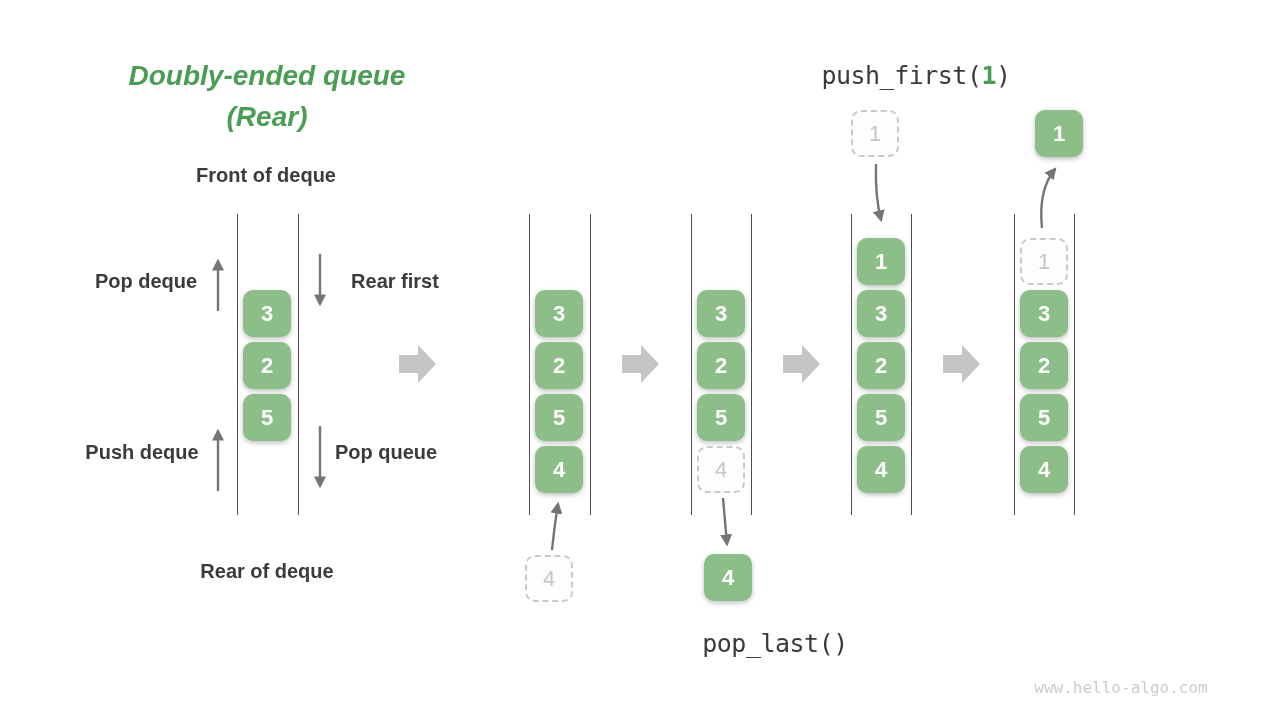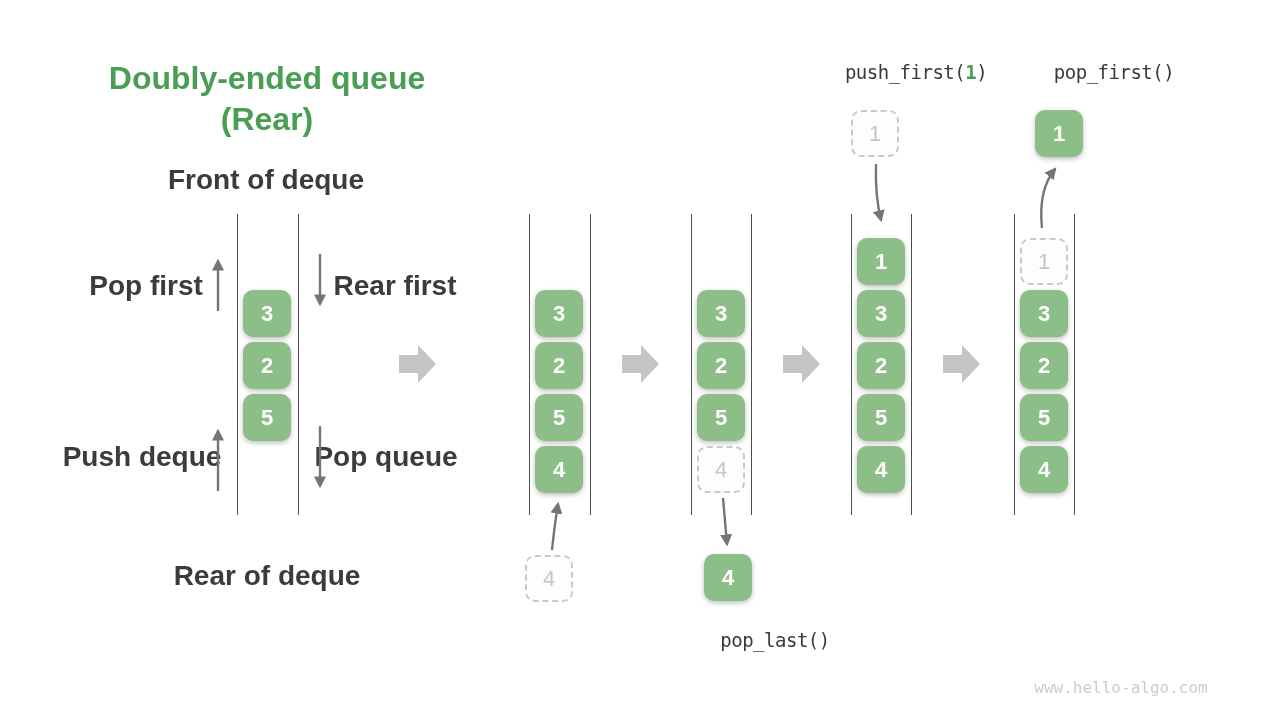--- a/index.html
+++ b/index.html
@@ -1,24 +1,24 @@
 <!DOCTYPE html>
 <html><head>
 <meta charset="utf-8">
 <style>
   html,body{margin:0;padding:0;background:#fff;}
   #canvas{
     position:relative;width:1280px;height:720px;background:#ffffff;overflow:hidden;
     font-family:"Liberation Sans", sans-serif;
   }
   .ctr{position:absolute;transform:translateX(-50%);white-space:nowrap;}
-  .title-line{color:#4a9e53;font-weight:bold;font-size:32px;}
-  .dark-label{color:#3b3b3b;font-weight:bold;font-size:28px;}
+  .title-line{color:#4a9e53;font-weight:bold;font-size:28px;font-style:italic;}
+  .dark-label{color:#3b3b3b;font-weight:bold;font-size:20px;}
   .mono-label{
-    font-family:"DejaVu Sans Mono", monospace;font-size:19px;color:#3a3a3a;
+    font-family:"DejaVu Sans Mono", monospace;font-size:25px;color:#3a3a3a;
     letter-spacing:-0.5px;
   }
   .mono-label .g{color:#4a9e53;font-weight:bold;}
   .qline{position:absolute;top:214px;height:301px;width:1.5px;background:#4d4d4d;}
   .cell{
     position:absolute;width:48px;height:47px;border-radius:10px;background:#8cbe88;
     color:#ffffff;font-weight:bold;font-size:22px;
     display:flex;align-items:center;justify-content:center;
     box-shadow:0 2px 5px rgba(0,0,0,0.25);box-sizing:border-box;
   }
@@ -36,27 +36,26 @@
 <body>
 
 <div id="canvas">
 
   <div class="ctr title-line" style="left:267px;top:60px">Doubly-ended queue</div>
   <div class="ctr title-line" style="left:267px;top:101px">(Rear)</div>
 
   <div class="ctr dark-label" style="left:266px;top:164px">Front of deque</div>
   <div class="ctr dark-label" style="left:267px;top:560px">Rear of deque</div>
 
-  <div class="ctr dark-label" style="left:146px;top:270px">Pop first</div>
+  <div class="ctr dark-label" style="left:146px;top:270px">Pop deque</div>
   <div class="ctr dark-label" style="left:395px;top:270px">Rear first</div>
   <div class="ctr dark-label" style="left:142px;top:441px">Push deque</div>
   <div class="ctr dark-label" style="left:386px;top:441px">Pop queue</div>
 
   <div class="ctr mono-label" style="left:916px;top:61px"><span>push_first(</span><span class="g">1</span><span>)</span></div>
-  <div class="ctr mono-label" style="left:1114px;top:61px">pop_first()</div>
   <div class="ctr mono-label" style="left:775px;top:629px">pop_last()</div>
 
   <div class="qline" style="left:236.5px"></div>
   <div class="qline" style="left:297.5px"></div>
   <div class="cell" style="left:243px;top:290px">3</div>
   <div class="cell" style="left:243px;top:342px">2</div>
   <div class="cell" style="left:243px;top:394px">5</div>
 
   <div class="qline" style="left:528.5px"></div>
   <div class="qline" style="left:589.5px"></div>

